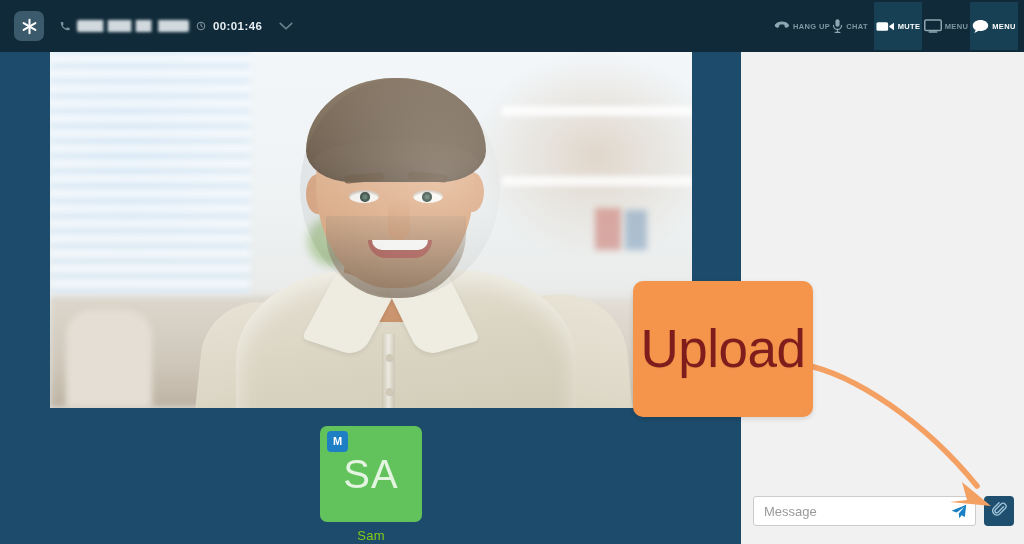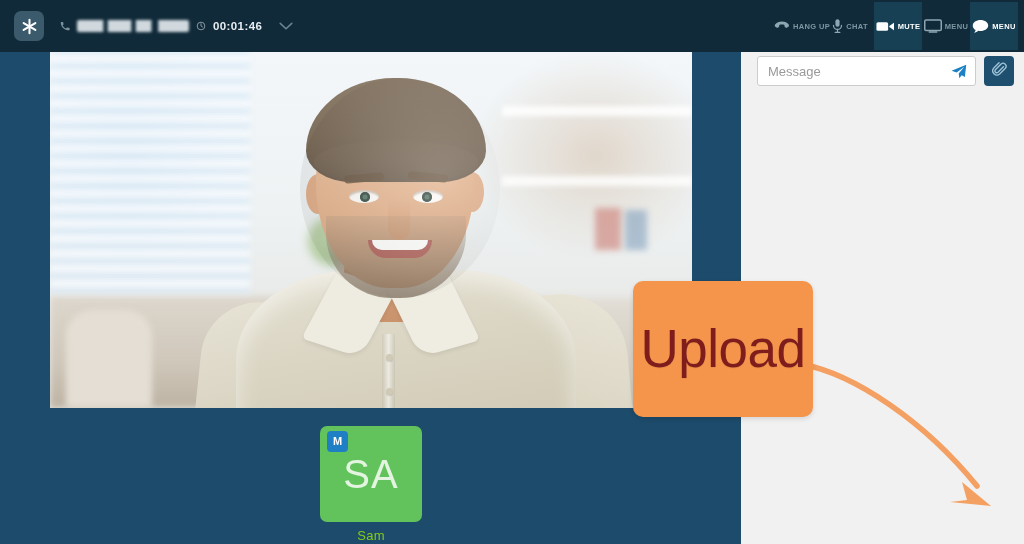--- a/index.html
+++ b/index.html
@@ -447,21 +447,21 @@
   
   #chat-panel {
     position: absolute;
     top: 48px;
     left: 738px;
     width: 286px;
     height: 496px;
     background: #f1f1f1;
     border-left: 3px solid #1d4b6b;
     display: flex;
-    flex-direction: row;
+    flex-direction: column;
   }
   #chat-messages { flex: 1 1 auto; overflow: hidden; }
   #chat-composer {
     flex: 0 0 auto;
     height: 56px;
     display: flex;
     align-items: center;
     padding: 0 10px 10px 12px;
     gap: 8px;
   }

